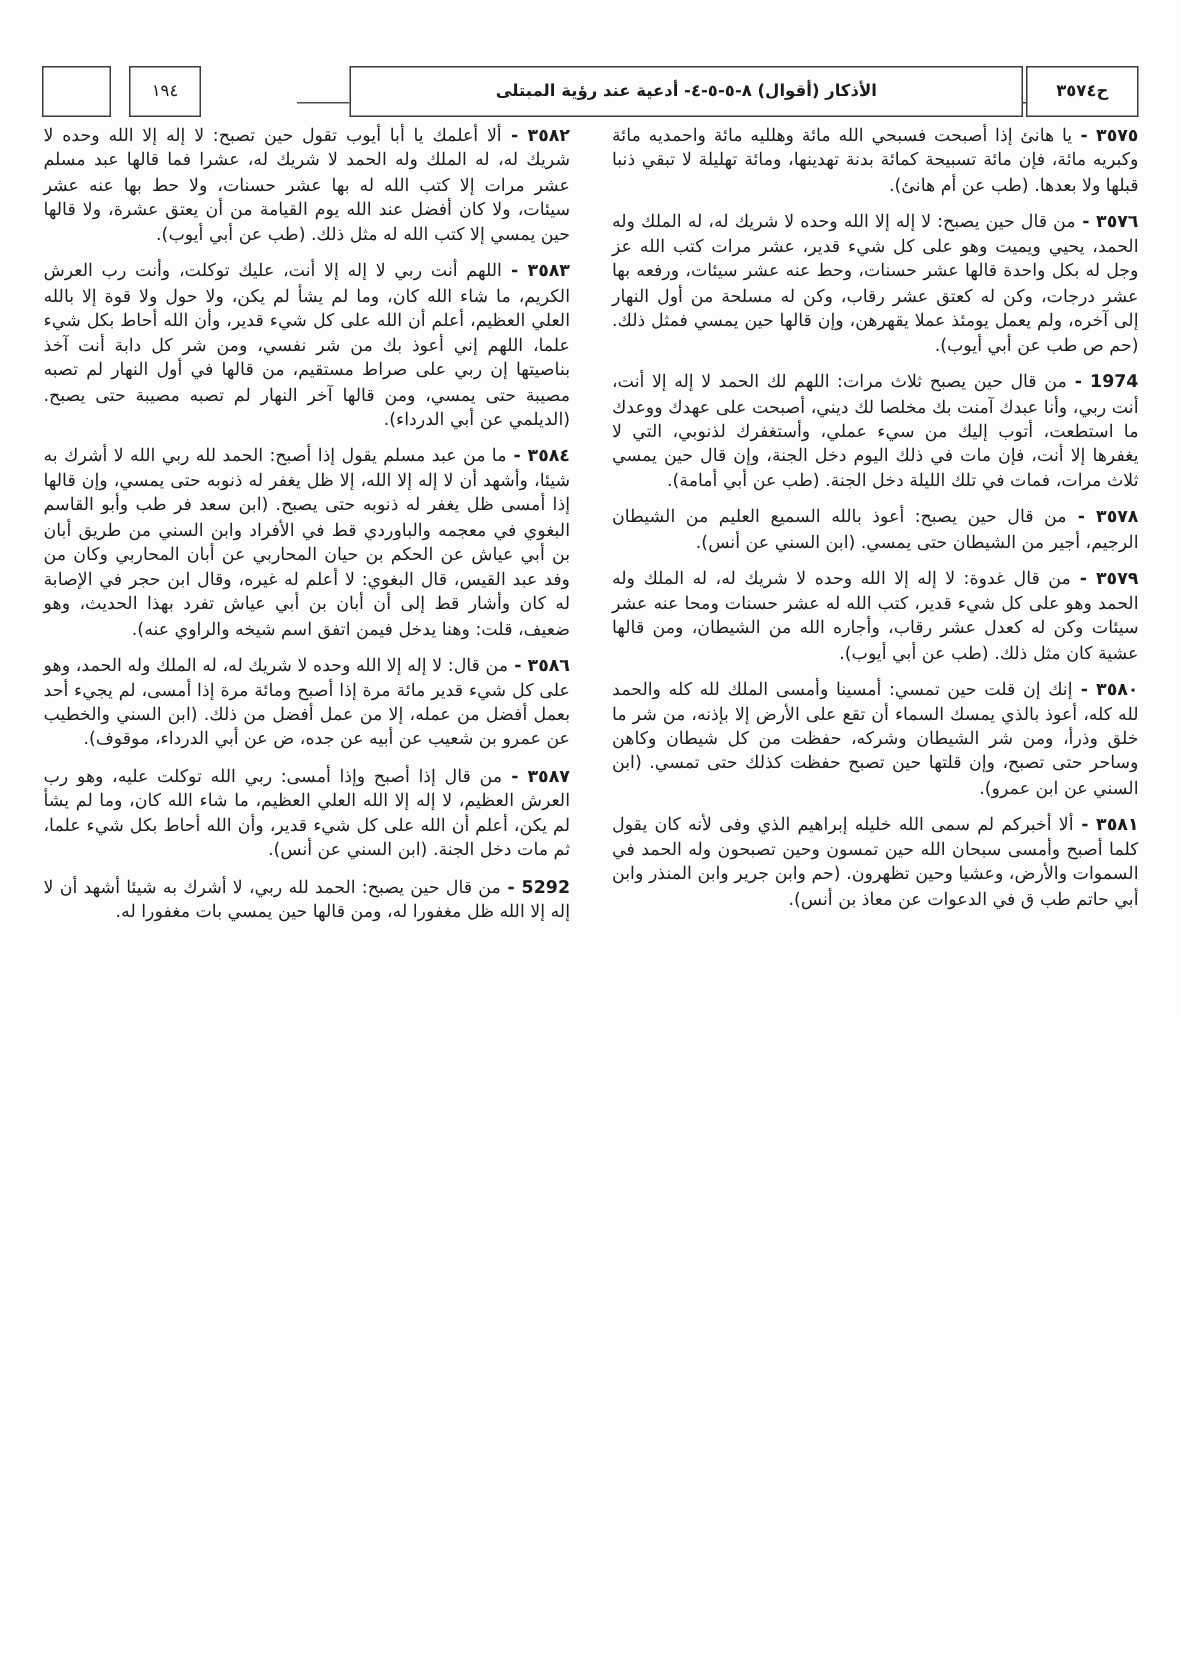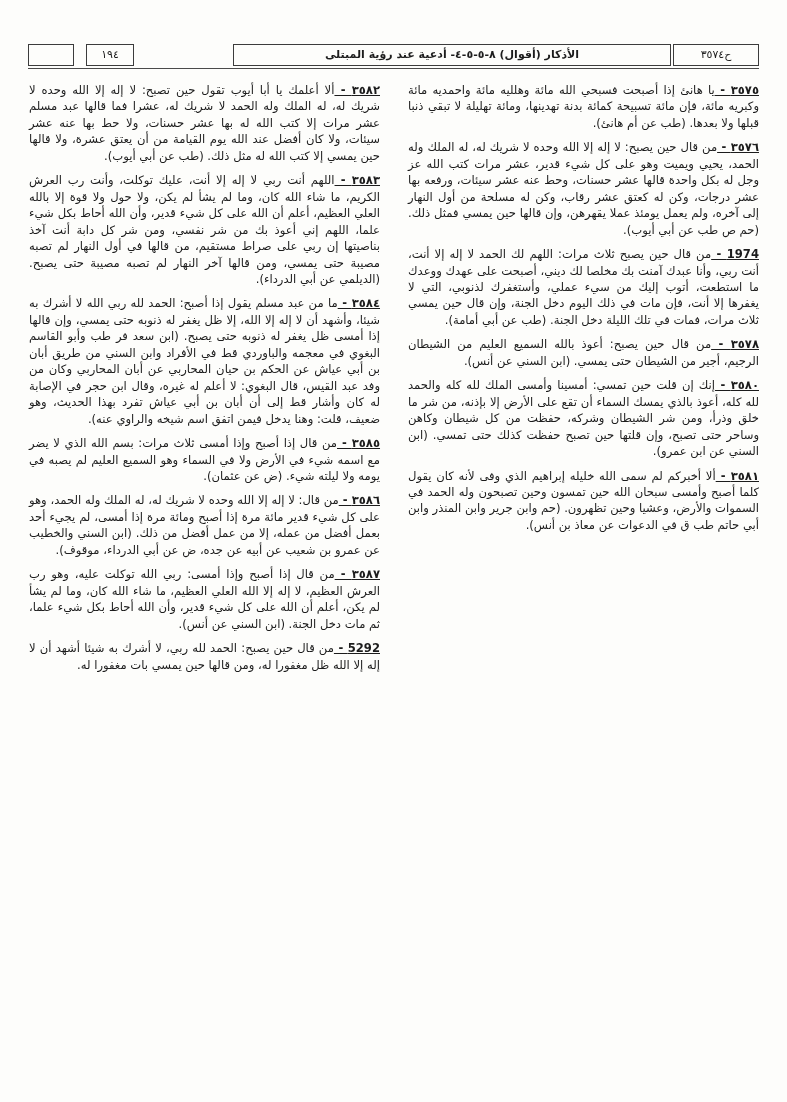--- a/index.html
+++ b/index.html
@@ -27,26 +27,26 @@
     height: 22px;
     font-size: 11px;
     line-height: 20px;
     direction: rtl;
   }
   .hcell {
     border: 1px solid #3c3c3c;
     display: flex;
     align-items: center;
     justify-content: center;
-    padding: 4px 6px;
+    padding: 16px 6px;
     white-space: nowrap;
     background: #fdfdfb;
     text-align: center;
   }
-  .h-ref   { width: 86px; font-weight: normal; }
+  .h-ref   { width: 75px; font-weight: bold; }
   .h-title { flex: 1; margin-right: 2px; overflow: hidden; font-weight: bold; margin-left: 35px; }
   .h-gap   { width: 64px; border: none; }
   .h-page  { width: 48px; }
   .h-gap2  { width: 10px; border: none; }
   .h-empty { width: 46px; }
   .header-rule {
     border-bottom: 1px solid #4a4a4a;
     margin-top: 2px;
   }
   
@@ -59,21 +59,21 @@
     overflow: hidden;
   }
   .col {
     width: 351px;
     font-size: 11.6px;
     line-height: 1.42;
     text-align: justify;
     text-justify: inter-word;
   }
   .para { margin-bottom: 8px; }
-  .num  { font-weight: bold; text-decoration: underline; }
+  .num  { font-weight: bold; }
 </style>
 </head>
 <body>
 
 <div class="page">
 
   <div class="header-strip">
     <div class="hcell h-ref">ح٣٥٧٤</div>
     <div class="hcell h-title">الأذكار (أقوال) ٨-٥-٥-٤- أدعية عند رؤية المبتلى</div>
     <div class="hcell h-gap"></div>
@@ -82,27 +82,27 @@
     <div class="hcell h-empty"></div>
   </div>
   <div class="header-rule"></div>
 
   <div class="columns">
     <div class="col" id="col-right">
         <p class="para"><span class="num">٣٥٧٥ - </span><span>يا هانئ إذا أصبحت فسبحي الله مائة وهلليه مائة واحمديه مائة وكبريه مائة، فإن مائة تسبيحة كمائة بدنة تهدينها، ومائة تهليلة لا تبقي ذنبا قبلها ولا بعدها. (طب عن أم هانئ).</span></p>
         <p class="para"><span class="num">٣٥٧٦ - </span><span>من قال حين يصبح: لا إله إلا الله وحده لا شريك له، له الملك وله الحمد، يحيي ويميت وهو على كل شيء قدير، عشر مرات كتب الله عز وجل له بكل واحدة قالها عشر حسنات، وحط عنه عشر سيئات، ورفعه بها عشر درجات، وكن له كعتق عشر رقاب، وكن له مسلحة من أول النهار إلى آخره، ولم يعمل يومئذ عملا يقهرهن، وإن قالها حين يمسي فمثل ذلك. (حم ص طب عن أبي أيوب).</span></p>
         <p class="para"><span class="num">1974 - </span><span>من قال حين يصبح ثلاث مرات: اللهم لك الحمد لا إله إلا أنت، أنت ربي، وأنا عبدك آمنت بك مخلصا لك ديني، أصبحت على عهدك ووعدك ما استطعت، أتوب إليك من سيء عملي، وأستغفرك لذنوبي، التي لا يغفرها إلا أنت، فإن مات في ذلك اليوم دخل الجنة، وإن قال حين يمسي ثلاث مرات، فمات في تلك الليلة دخل الجنة. (طب عن أبي أمامة).</span></p>
         <p class="para"><span class="num">٣٥٧٨ - </span><span>من قال حين يصبح: أعوذ بالله السميع العليم من الشيطان الرجيم، أجير من الشيطان حتى يمسي. (ابن السني عن أنس).</span></p>
+        <p class="para"><span class="num">٣٥٧٩ - </span><span>من قال غدوة: لا إله إلا الله وحده لا شريك له، له الملك وله الحمد وهو على كل شيء قدير، كتب الله له عشر حسنات ومحا عنه عشر سيئات وكن له كعدل عشر رقاب، وأجاره الله من الشيطان، ومن قالها عشية كان مثل ذلك. (طب عن أبي أيوب).</span></p>
         <p class="para"><span class="num">٣٥٨٠ - </span><span>إنك إن قلت حين تمسي: أمسينا وأمسى الملك لله كله والحمد لله كله، أعوذ بالذي يمسك السماء أن تقع على الأرض إلا بإذنه، من شر ما خلق وذرأ، ومن شر الشيطان وشركه، حفظت من كل شيطان وكاهن وساحر حتى تصبح، وإن قلتها حين تصبح حفظت كذلك حتى تمسي. (ابن السني عن ابن عمرو).</span></p>
         <p class="para"><span class="num">٣٥٨١ - </span><span>ألا أخبركم لم سمى الله خليله إبراهيم الذي وفى لأنه كان يقول كلما أصبح وأمسى سبحان الله حين تمسون وحين تصبحون وله الحمد في السموات والأرض، وعشيا وحين تظهرون. (حم وابن جرير وابن المنذر وابن أبي حاتم طب ق في الدعوات عن معاذ بن أنس).</span></p>
       </div>
     <div class="col" id="col-left">
         <p class="para"><span class="num">٣٥٨٢ - </span><span>ألا أعلمك يا أبا أيوب تقول حين تصبح: لا إله إلا الله وحده لا شريك له، له الملك وله الحمد لا شريك له، عشرا فما قالها عبد مسلم عشر مرات إلا كتب الله له بها عشر حسنات، ولا حط بها عنه عشر سيئات، ولا كان أفضل عند الله يوم القيامة من أن يعتق عشرة، ولا قالها حين يمسي إلا كتب الله له مثل ذلك. (طب عن أبي أيوب).</span></p>
         <p class="para"><span class="num">٣٥٨٣ - </span><span>اللهم أنت ربي لا إله إلا أنت، عليك توكلت، وأنت رب العرش الكريم، ما شاء الله كان، وما لم يشأ لم يكن، ولا حول ولا قوة إلا بالله العلي العظيم، أعلم أن الله على كل شيء قدير، وأن الله أحاط بكل شيء علما، اللهم إني أعوذ بك من شر نفسي، ومن شر كل دابة أنت آخذ بناصيتها إن ربي على صراط مستقيم، من قالها في أول النهار لم تصبه مصيبة حتى يمسي، ومن قالها آخر النهار لم تصبه مصيبة حتى يصبح. (الديلمي عن أبي الدرداء).</span></p>
         <p class="para"><span class="num">٣٥٨٤ - </span><span>ما من عبد مسلم يقول إذا أصبح: الحمد لله ربي الله لا أشرك به شيئا، وأشهد أن لا إله إلا الله، إلا ظل يغفر له ذنوبه حتى يمسي، وإن قالها إذا أمسى ظل يغفر له ذنوبه حتى يصبح. (ابن سعد فر طب وأبو القاسم البغوي في معجمه والباوردي قط في الأفراد وابن السني من طريق أبان بن أبي عياش عن الحكم بن حيان المحاربي عن أبان المحاربي وكان من وفد عبد القيس، قال البغوي: لا أعلم له غيره، وقال ابن حجر في الإصابة له كان وأشار قط إلى أن أبان بن أبي عياش تفرد بهذا الحديث، وهو ضعيف، قلت: وهنا يدخل فيمن اتفق اسم شيخه والراوي عنه).</span></p>
-        <p class="para"><span class="num">٣٥٨٥ - </span><span>من قال إذا أصبح وإذا أمسى ثلاث مرات: بسم الله الذي لا يضر مع اسمه شيء في الأرض ولا في السماء وهو السميع العليم لم يصبه في يومه ولا ليلته شيء. (ض عن عثمان).</span></p>
         <p class="para"><span class="num">٣٥٨٦ - </span><span>من قال: لا إله إلا الله وحده لا شريك له، له الملك وله الحمد، وهو على كل شيء قدير مائة مرة إذا أصبح ومائة مرة إذا أمسى، لم يجيء أحد بعمل أفضل من عمله، إلا من عمل أفضل من ذلك. (ابن السني والخطيب عن عمرو بن شعيب عن أبيه عن جده، ض عن أبي الدرداء، موقوف).</span></p>
         <p class="para"><span class="num">٣٥٨٧ - </span><span>من قال إذا أصبح وإذا أمسى: ربي الله توكلت عليه، وهو رب العرش العظيم، لا إله إلا الله العلي العظيم، ما شاء الله كان، وما لم يشأ لم يكن، أعلم أن الله على كل شيء قدير، وأن الله أحاط بكل شيء علما، ثم مات دخل الجنة. (ابن السني عن أنس).</span></p>
         <p class="para"><span class="num">5292 - </span><span>من قال حين يصبح: الحمد لله ربي، لا أشرك به شيئا أشهد أن لا إله إلا الله ظل مغفورا له، ومن قالها حين يمسي بات مغفورا له.</span></p>
       </div>
   </div>
 
 </div>
 
 </body></html>

